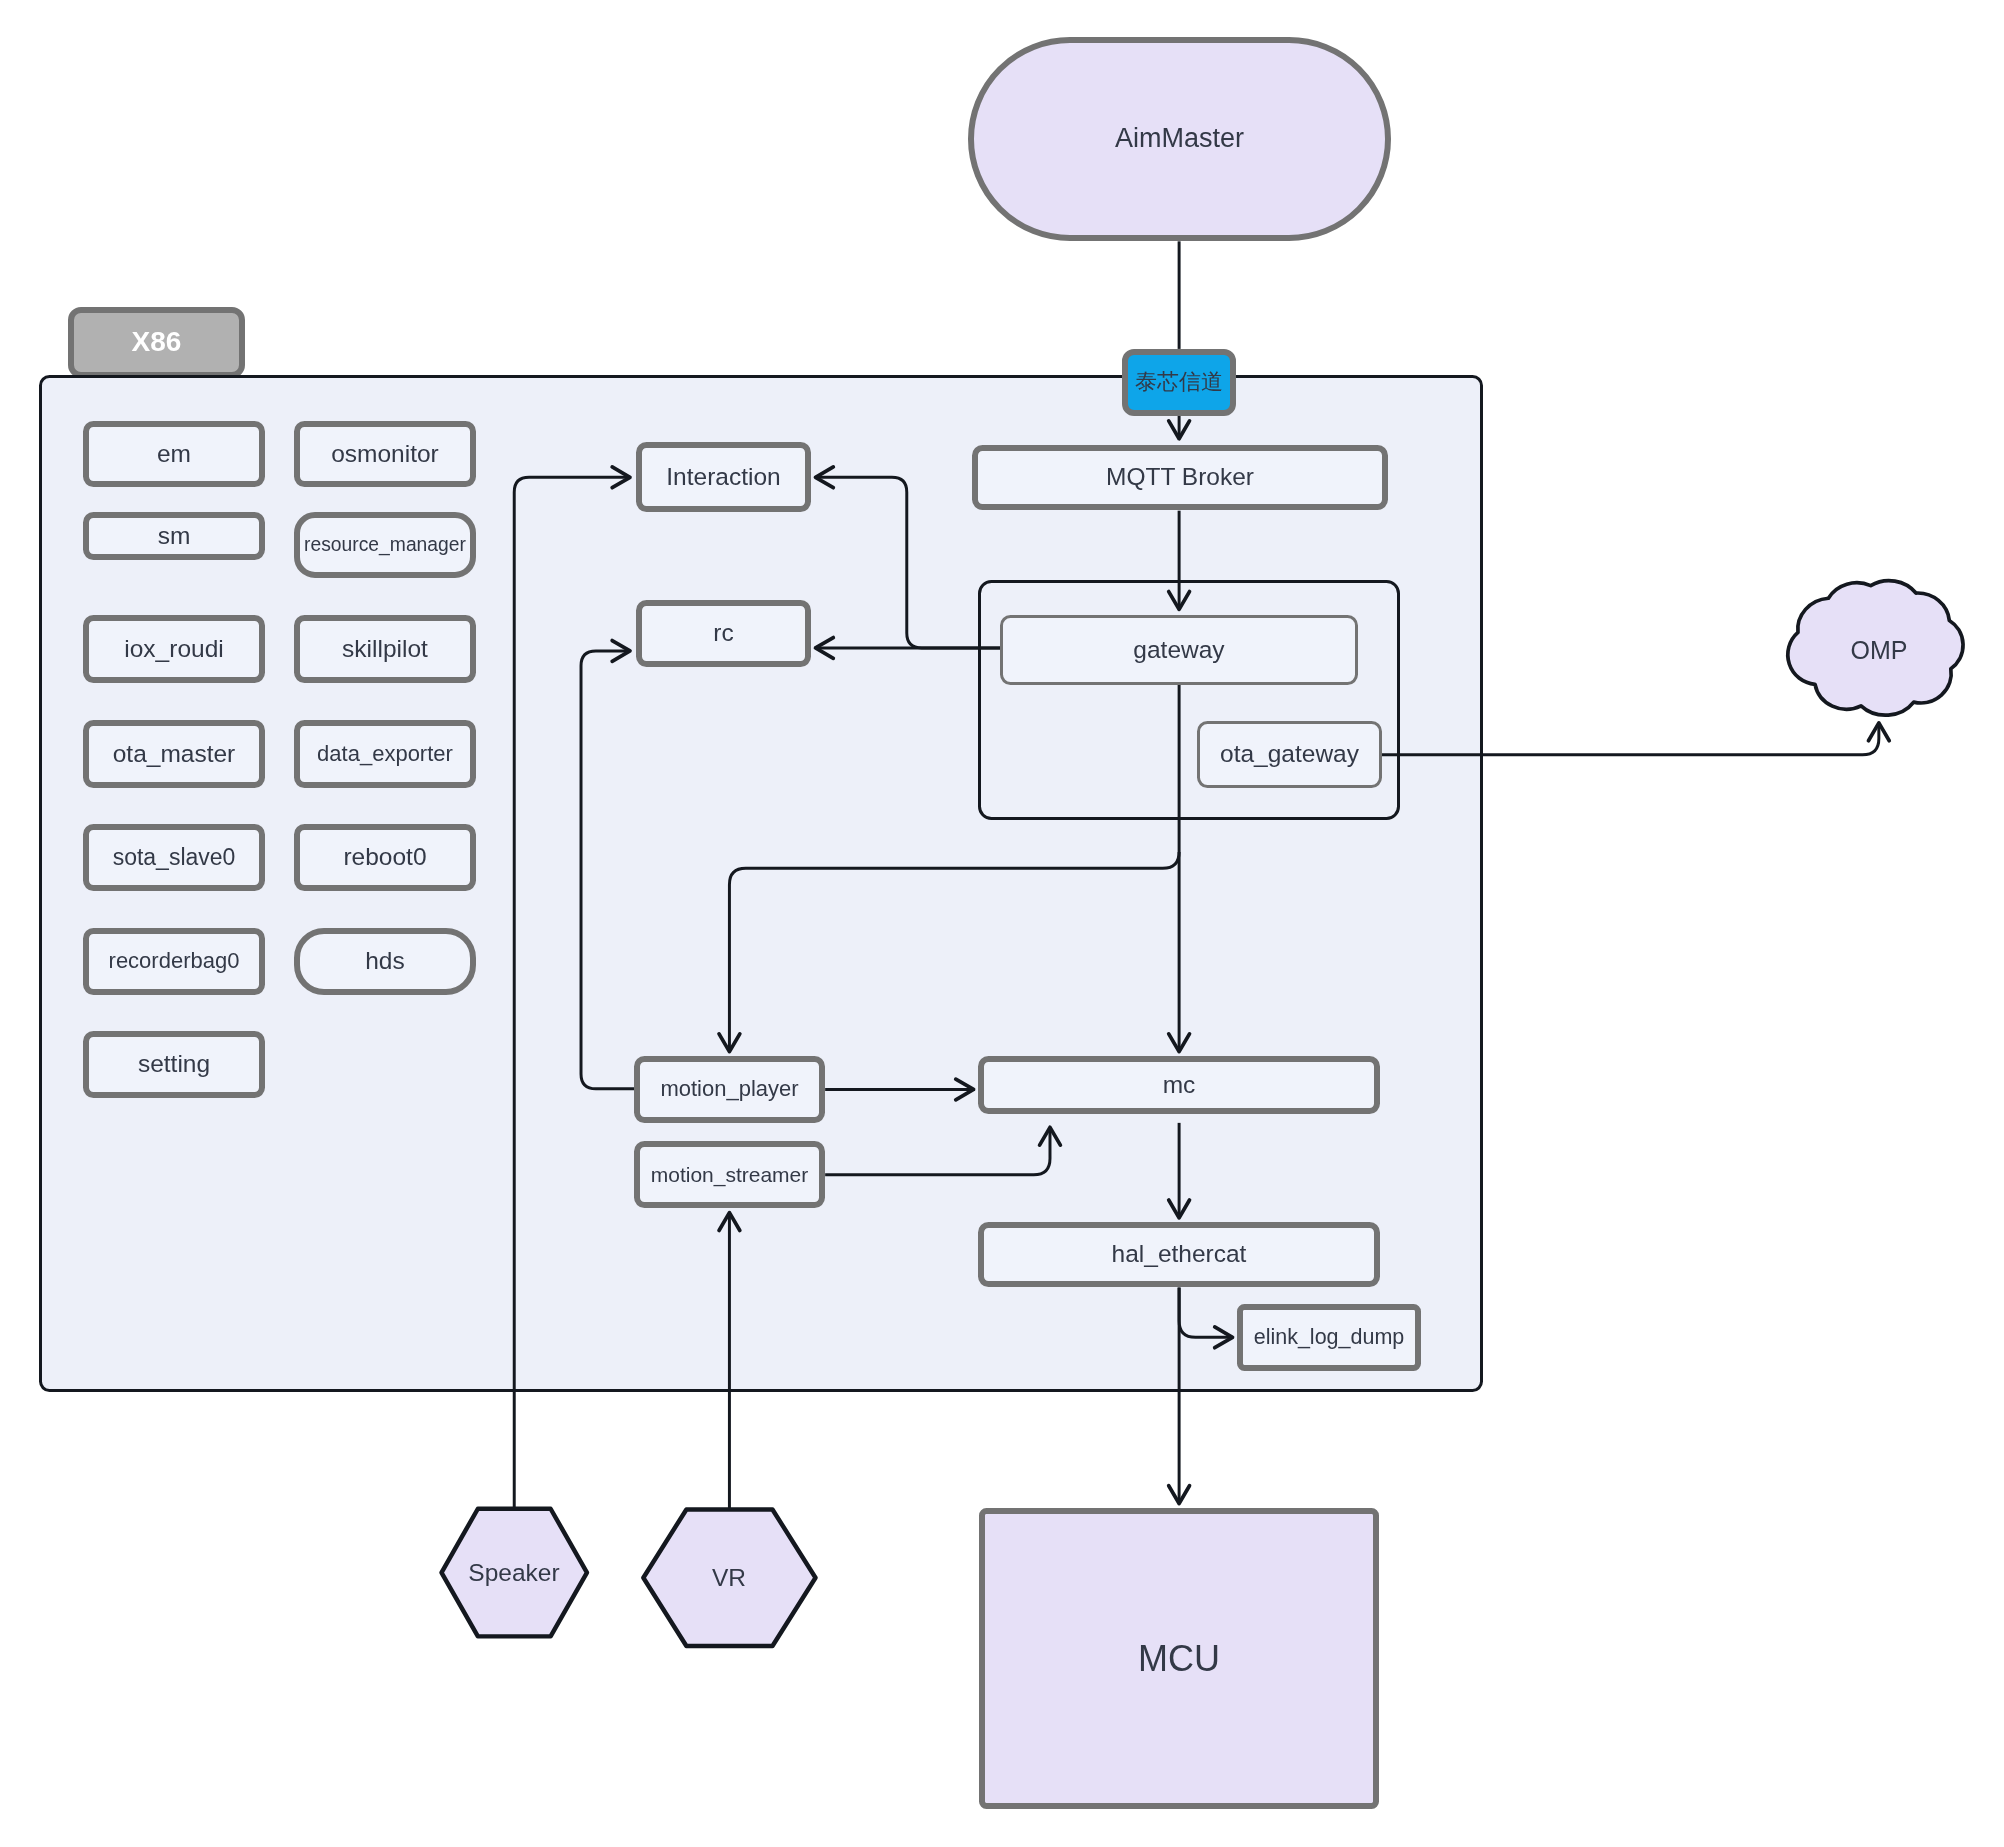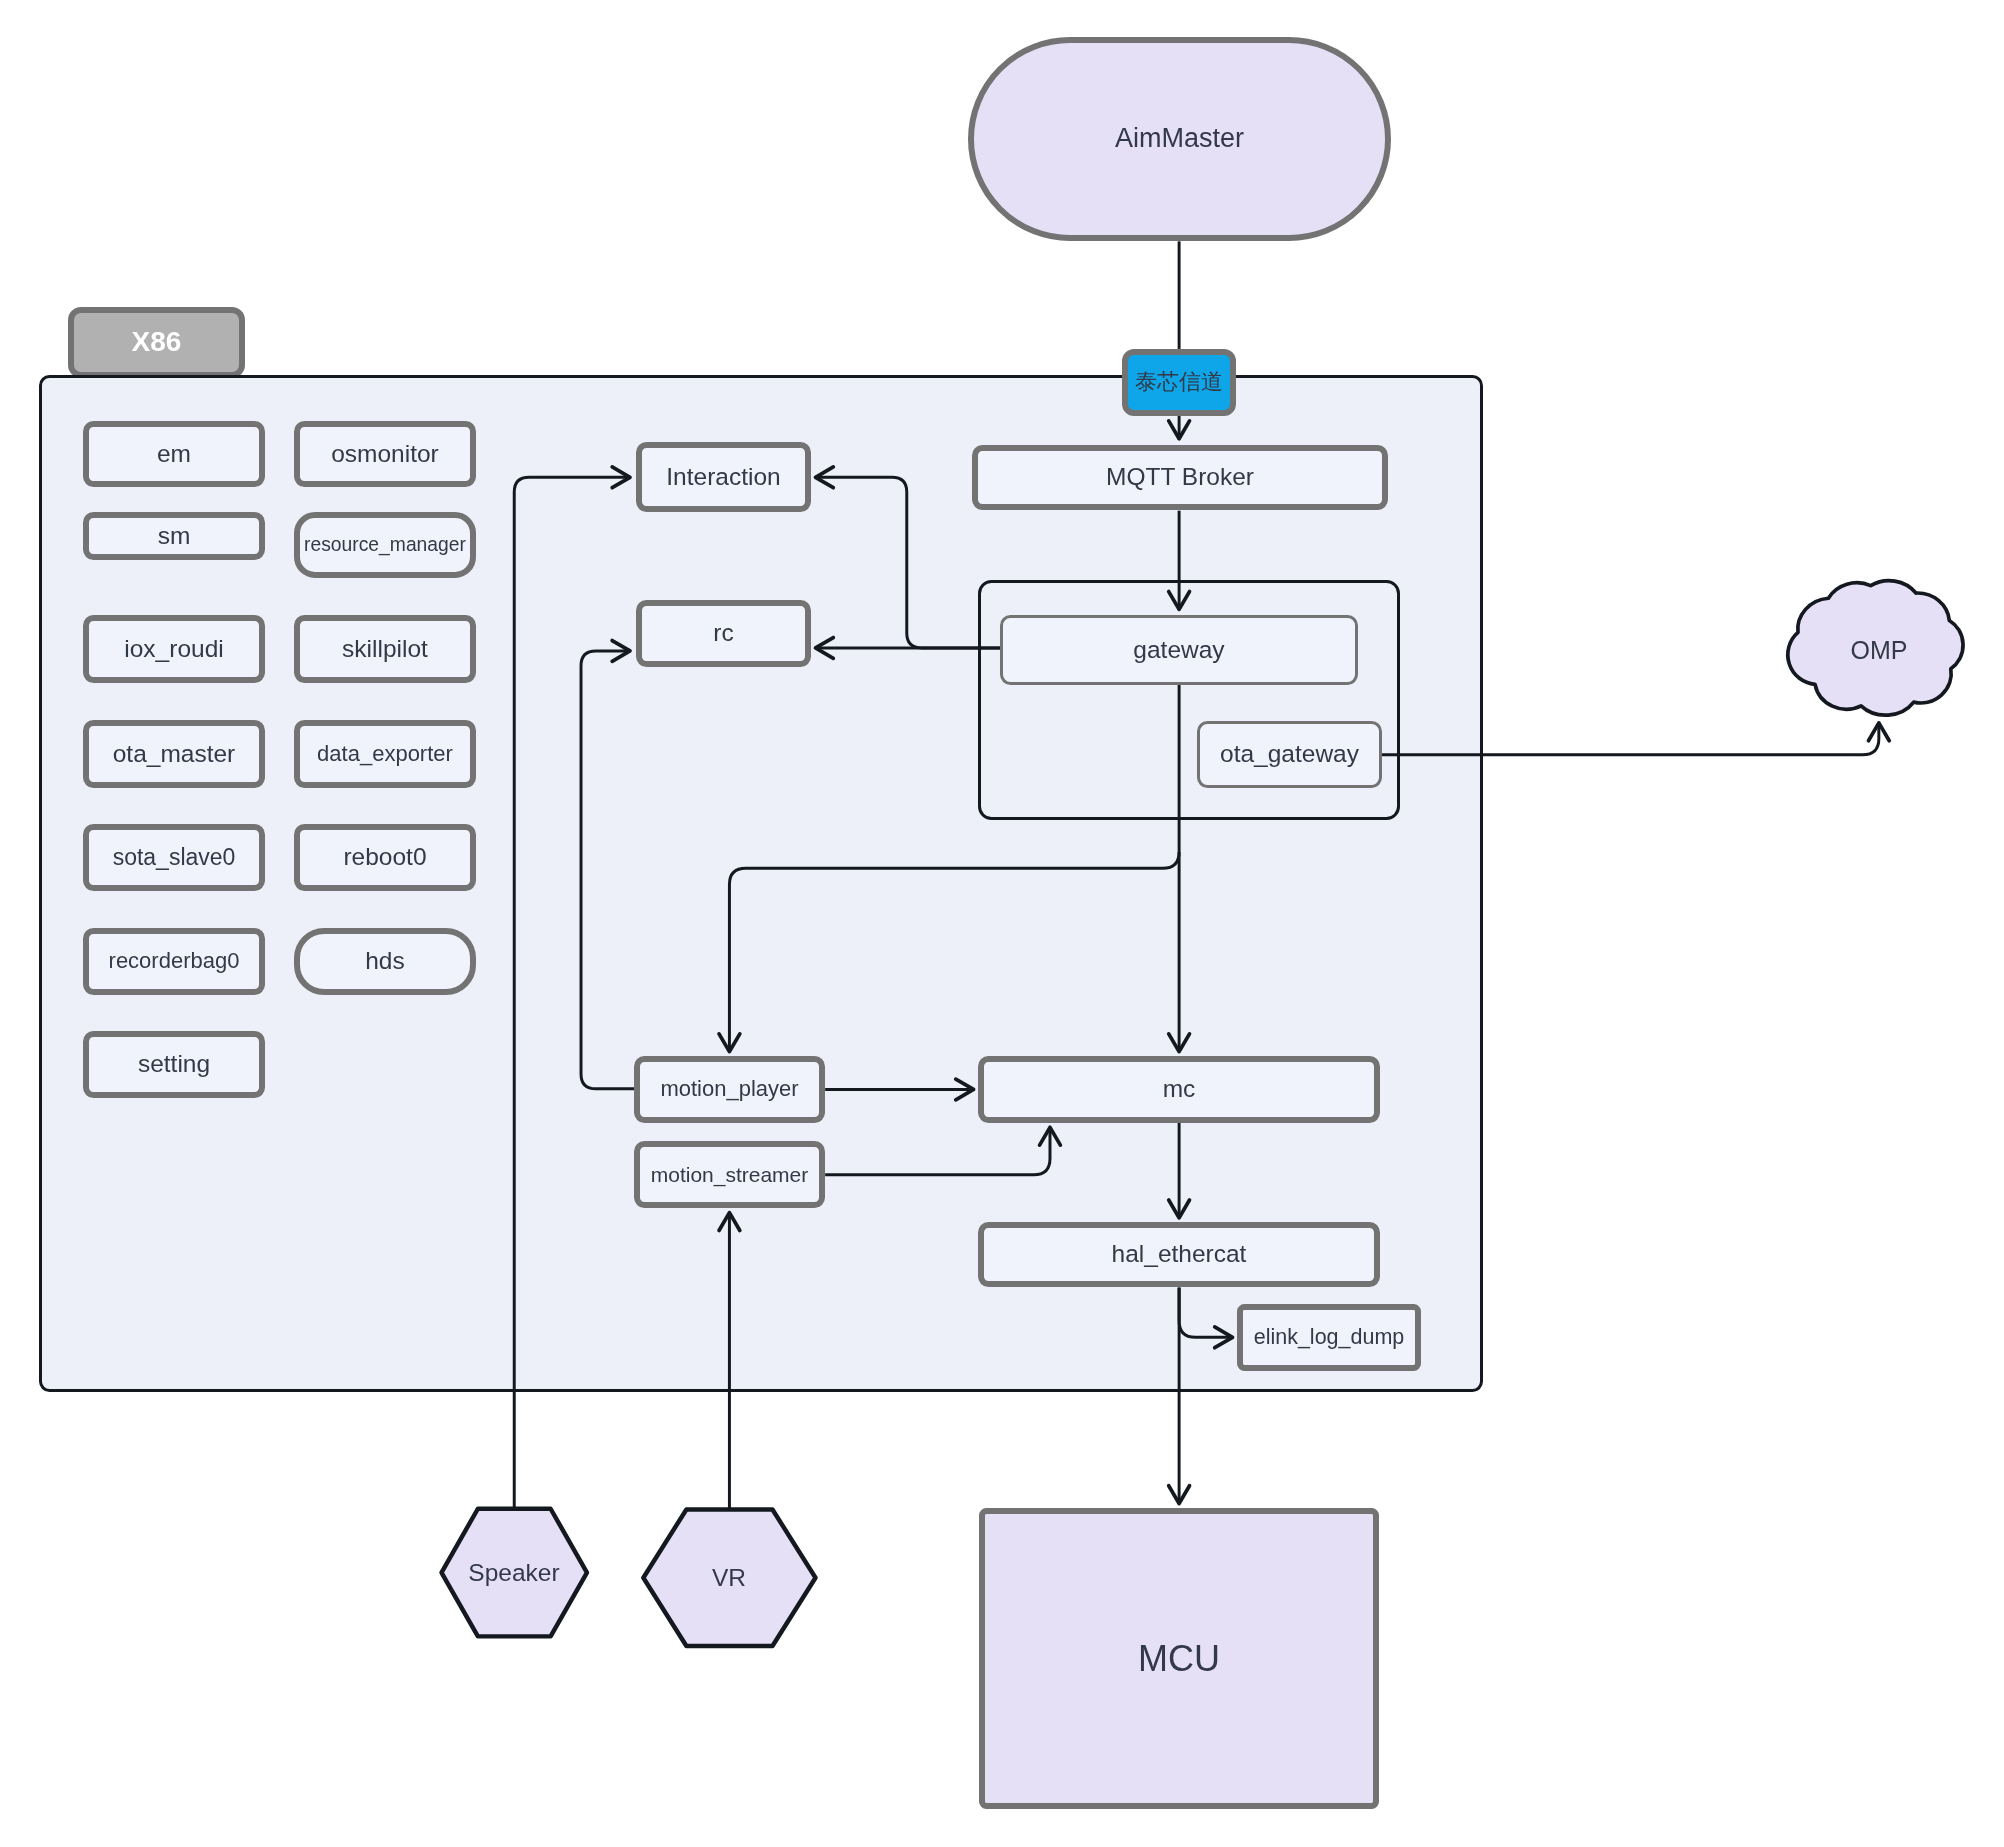--- a/index.html
+++ b/index.html
@@ -148,21 +148,21 @@
     </div>
 
   <div class="nbox" style="left:1000px;top:615px;width:358px;height:70px;border-width:3.7px;">
     <span>gateway</span>
     </div>
 
   <div class="nbox" style="left:1197px;top:721px;width:185px;height:67px;border-width:3.7px;">
     <span>ota_gateway</span>
     </div>
 
-  <div class="nbox" style="left:978px;top:1056px;width:402px;height:67px;">
+  <div class="nbox" style="left:978px;top:1056px;width:402px;height:58px;">
     <span>mc</span>
     </div>
 
   <div class="nbox" style="left:978px;top:1222px;width:402px;height:65px;">
     <span>hal_ethercat</span>
     </div>
 
   <div class="nbox" style="left:1237px;top:1304px;width:184px;height:67px;font-size:21.5px;border-radius:7.4px;">
     <span>elink_log_dump</span>
     </div>

